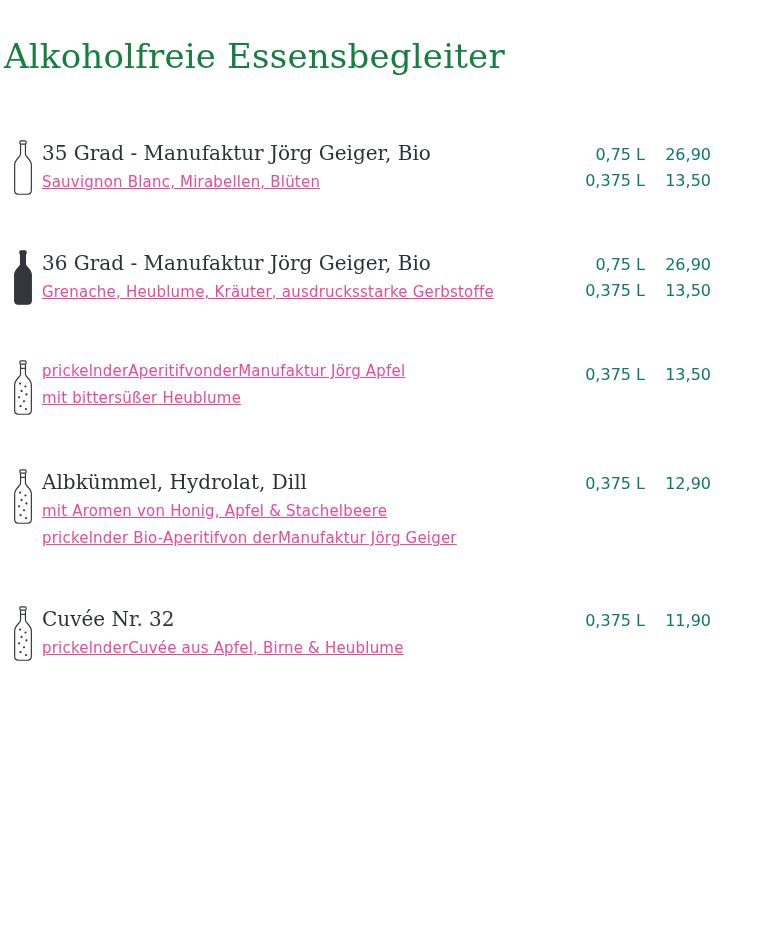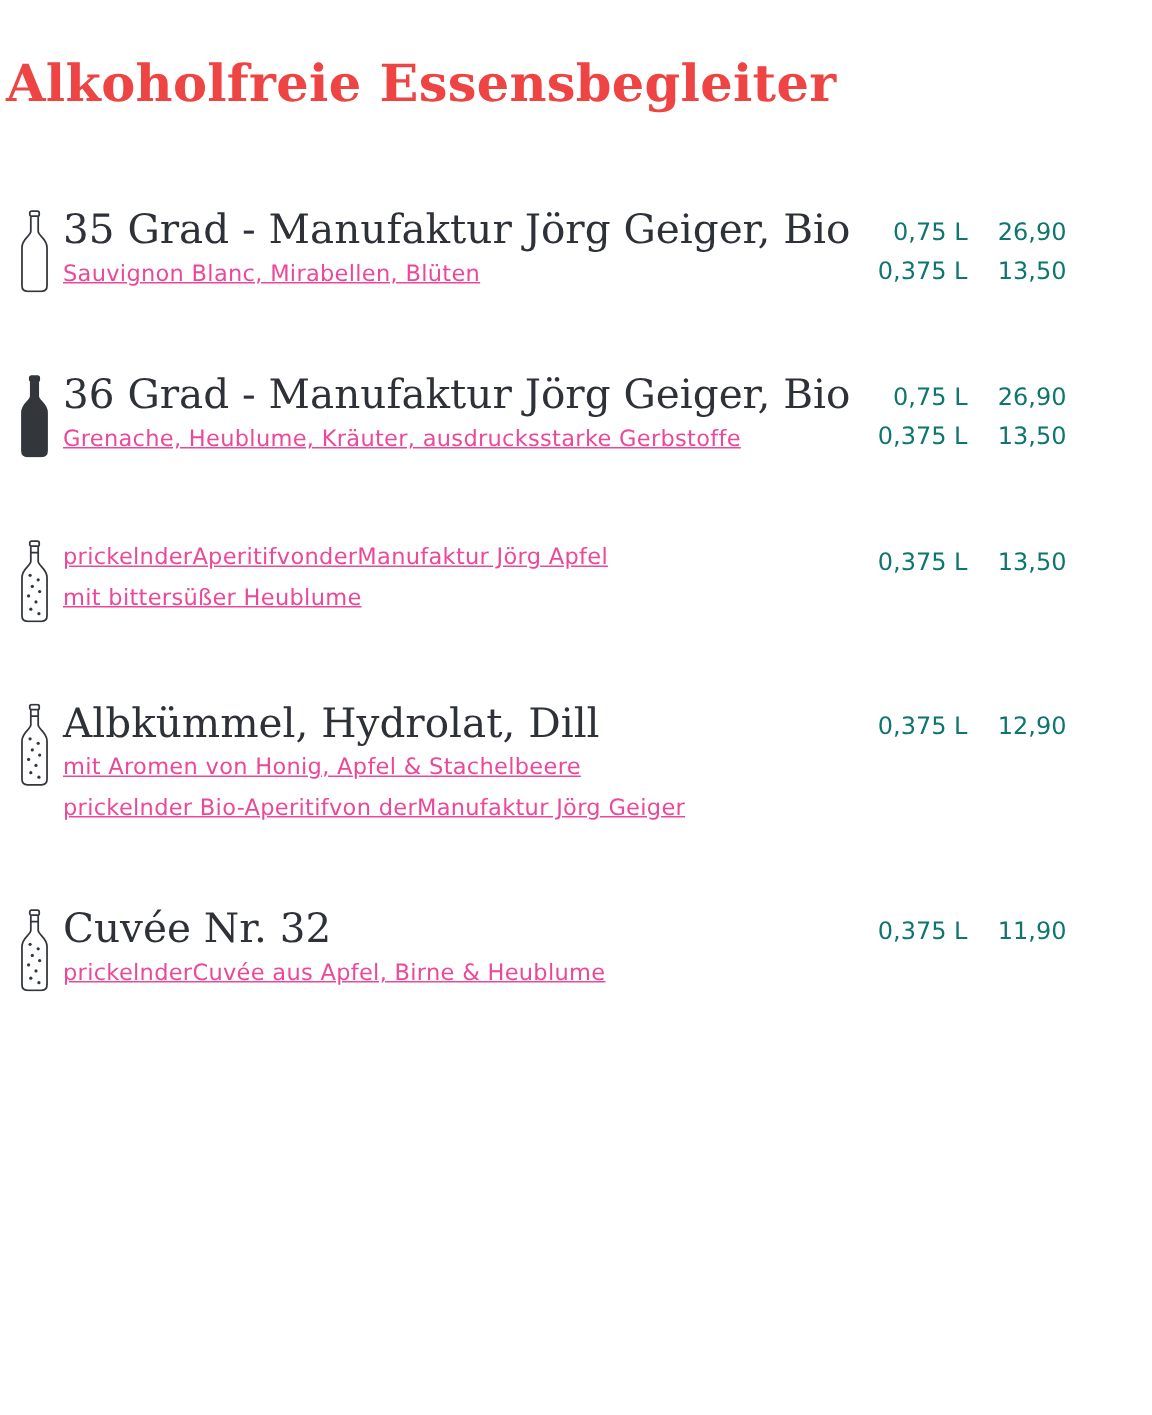--- a/index.html
+++ b/index.html
@@ -13,25 +13,25 @@
     font-family: "DejaVu Sans", sans-serif;
     overflow: hidden;
   }
   .page {
     padding: 34px 57px 0 4px;
     box-sizing: border-box;
   }
   .page-title {
     margin: 0 0 60px 0;
     font-family: "DejaVu Serif", serif;
-    font-weight: 700;
+    font-weight: 400;
     font-size: 34px;
     line-height: 44px;
     letter-spacing: 0.2px;
-    color: #ef4444;
+    color: #15803d;
   }
   .item {
     display: flex;
     align-items: flex-start;
     margin: 0 0 52px 9px;
   }
   .icon-col {
     flex: none;
     width: 20px;
     height: 55px;
@@ -44,21 +44,21 @@
     height: 55px;
   }
   .content {
     flex: 1;
     min-width: 0;
   }
   .item-title {
     margin: 0;
     font-family: "DejaVu Serif", serif;
     font-weight: normal;
-    font-size: 27px;
+    font-size: 20px;
     line-height: 31px;
     color: #2e3238;
   }
   .item-desc {
     margin: 0;
     font-size: 15px;
     line-height: 27px;
     letter-spacing: 0.2px;
     color: #ec4899;
     text-decoration: underline;

